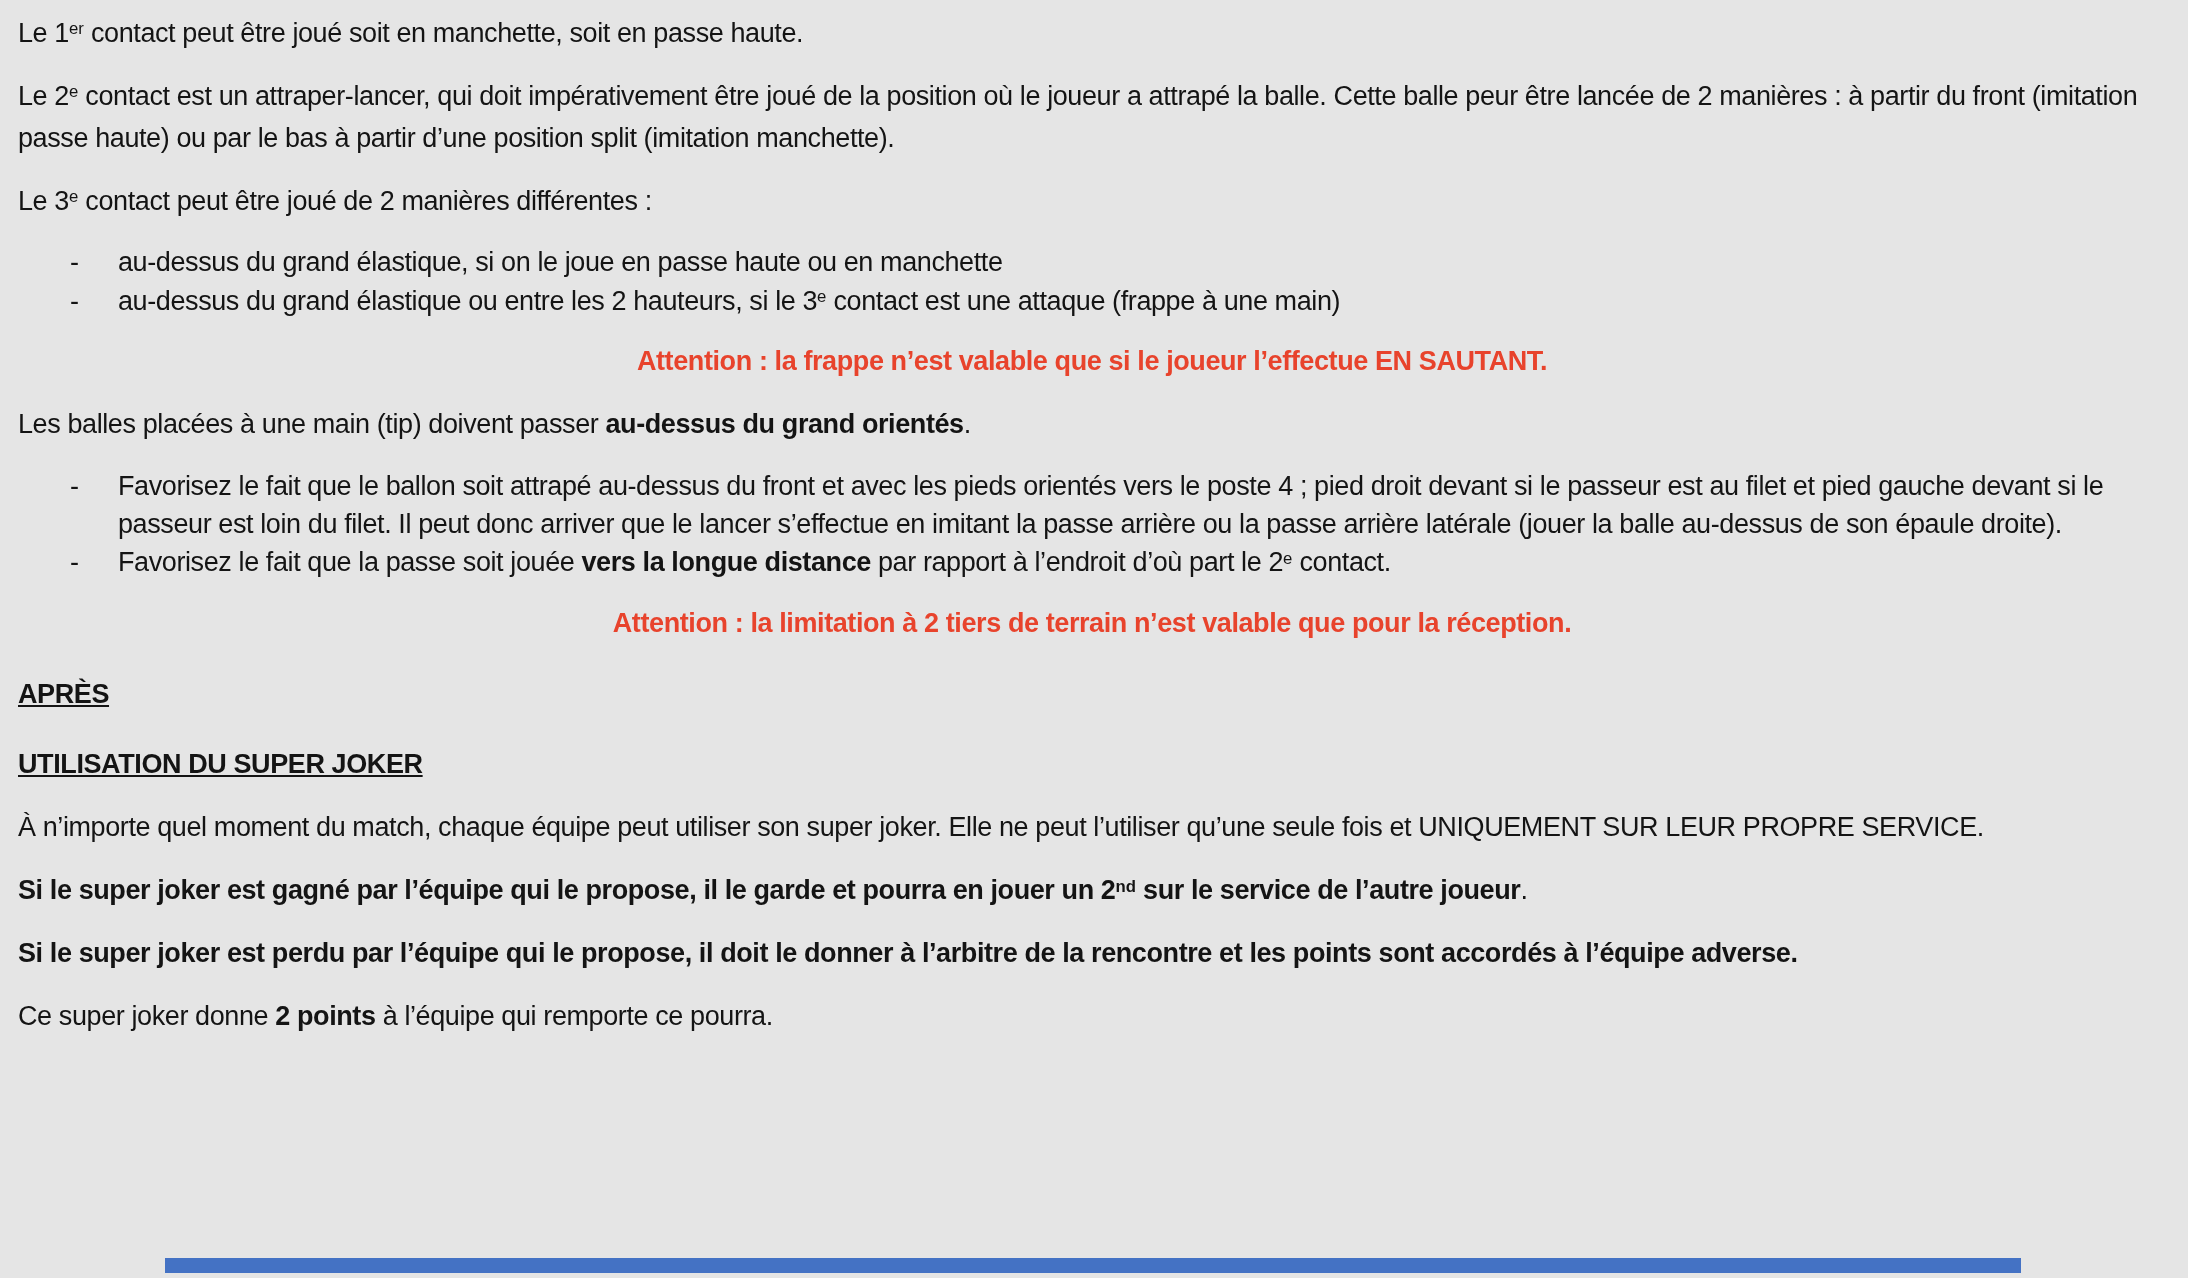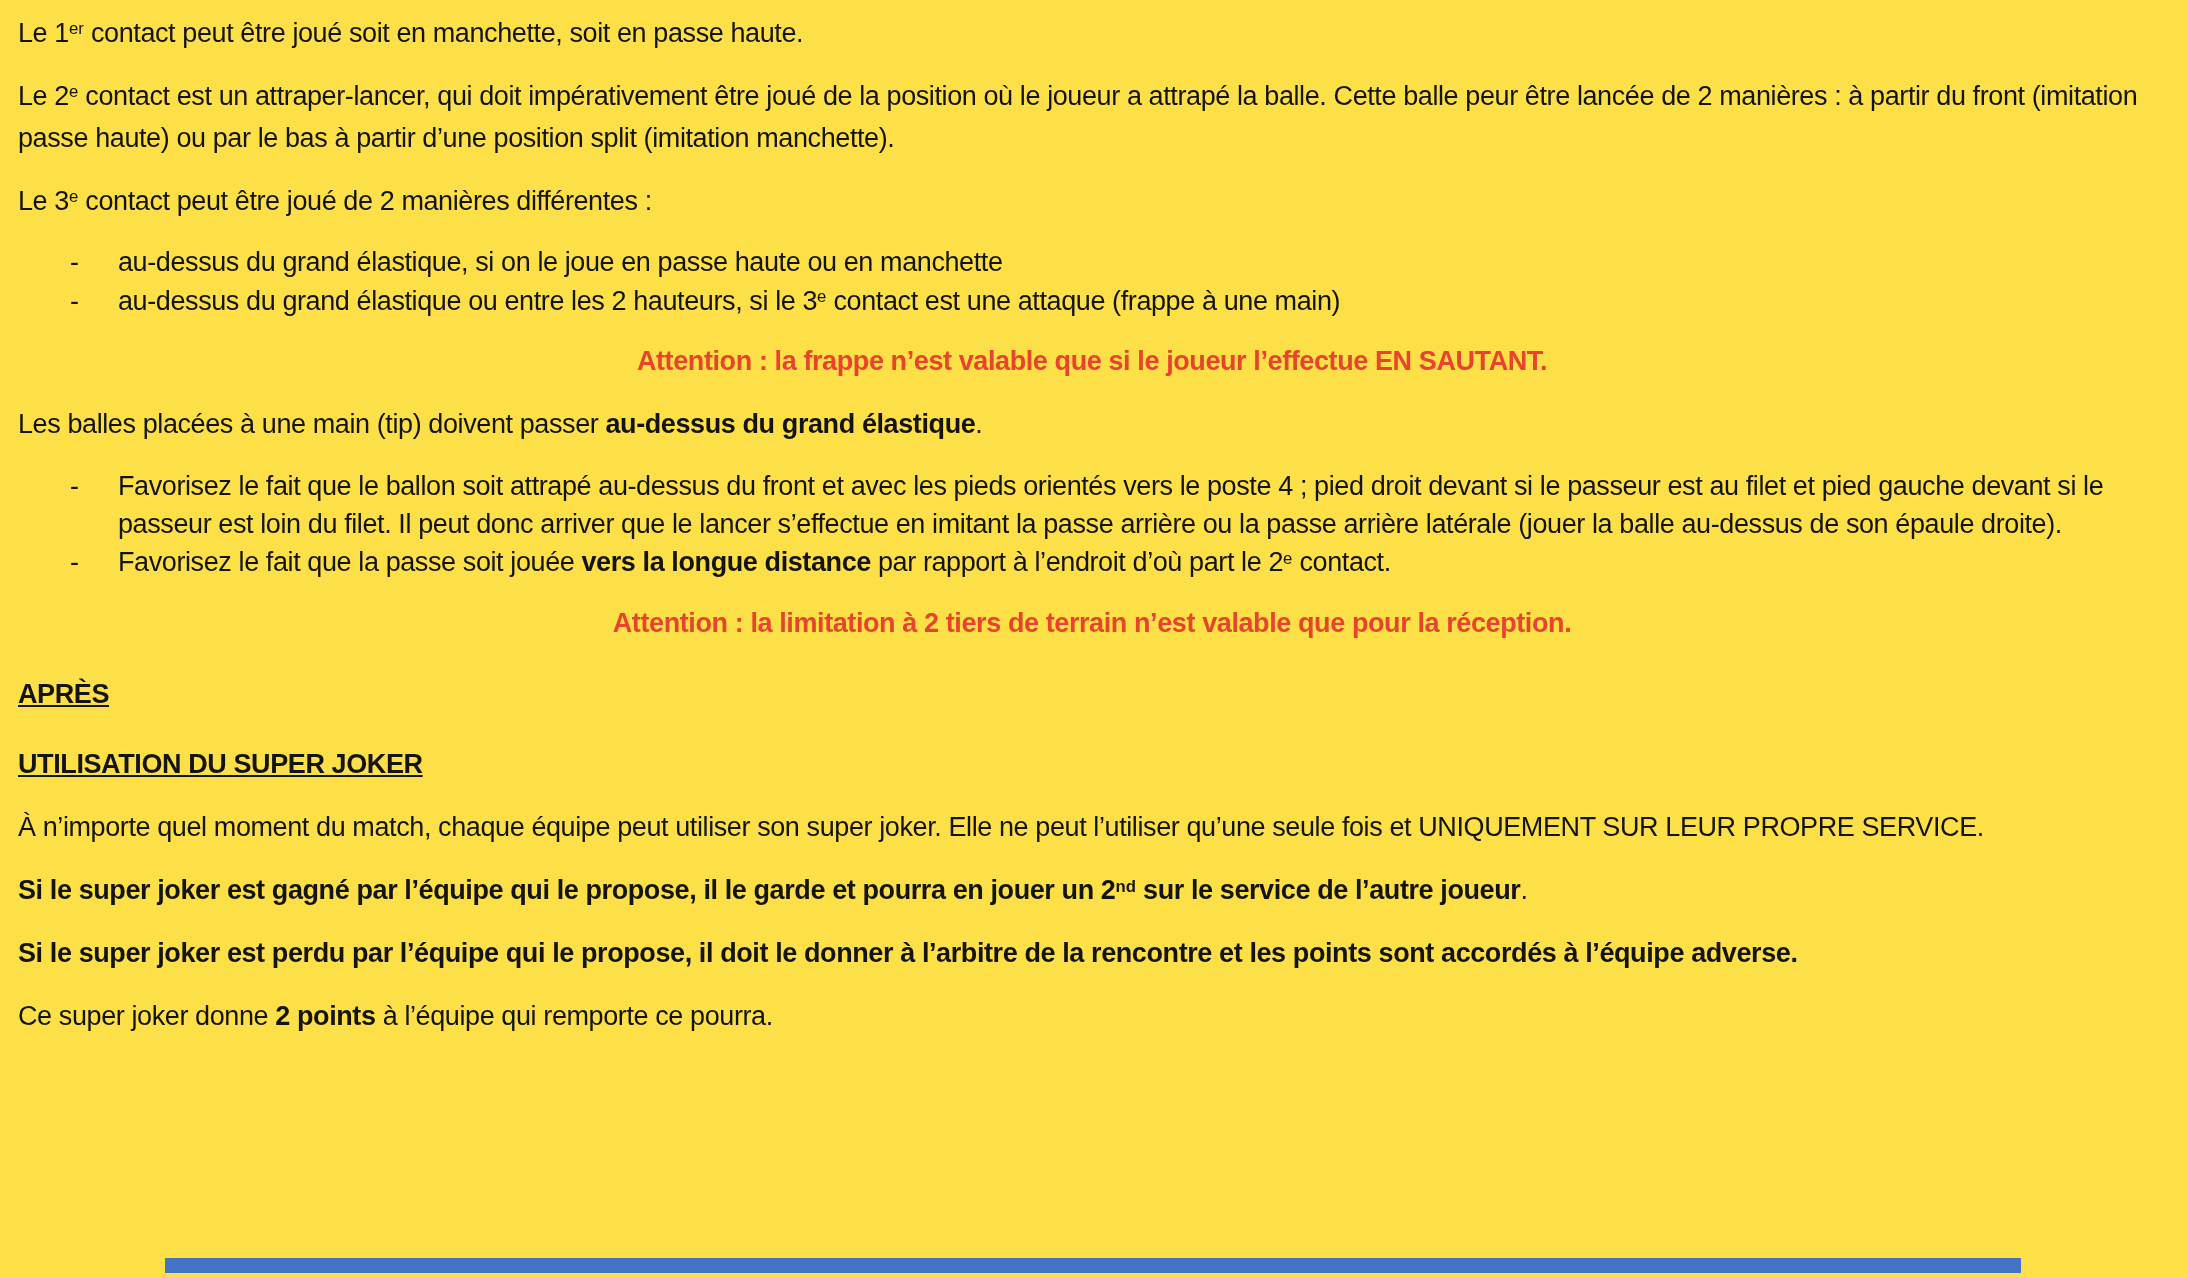--- a/index.html
+++ b/index.html
@@ -16,21 +16,21 @@
   .doc {
     position: relative;
     box-sizing: border-box;
     width: 2188px;
     height: 1278px;
     overflow: hidden;
     padding: 13px 22px 0 18px;
     font-size: 27px;
     line-height: 1.55;
     letter-spacing: -0.4px;
-    background: #fde047;
+    background: #e5e5e5;
   }
   .doc p, .doc h3 {
     margin: 0 0 21px 0;
     font-weight: 400;
     font-size: 27px;
   }
   .doc h3 {
     font-weight: 700;
     text-decoration: underline;
     margin-top: 29px;
@@ -74,21 +74,21 @@
 <div class="doc">
   <div>
       <p><span>Le 1</span><sup>er</sup><span> contact peut être joué soit en manchette, soit en passe haute.</span></p>
       <p><span>Le 2</span><sup>e</sup><span> contact est un attraper-lancer, qui doit impérativement être joué de la position où le joueur a attrapé la balle. Cette balle peur être lancée de 2 manières : à partir du front (imitation passe haute) ou par le bas à partir d’une position split (imitation manchette).</span></p>
       <p><span>Le 3</span><sup>e</sup><span> contact peut être joué de 2 manières différentes :</span></p>
       <ul>
         <li><span class="dash">-</span><span><span>au-dessus du grand élastique, si on le joue en passe haute ou en manchette</span></span></li>
         <li><span class="dash">-</span><span><span>au-dessus du grand élastique ou entre les 2 hauteurs, si le 3</span><sup>e</sup><span> contact est une attaque (frappe à une main)</span></span></li>
       </ul>
       <p class="red" style="color: rgb(232, 67, 44);"><span>Attention : la frappe n’est valable que si le joueur l’effectue EN SAUTANT.</span></p>
-      <p><span>Les balles placées à une main (tip) doivent passer </span><span class="b">au-dessus du grand élastique</span><span>.</span></p>
+      <p><span>Les balles placées à une main (tip) doivent passer </span><span class="b">au-dessus du grand orientés</span><span>.</span></p>
       <ul>
         <li><span class="dash">-</span><span><span>Favorisez le fait que le ballon soit attrapé au-dessus du front et avec les pieds orientés vers le poste 4 ; pied droit devant si le passeur est au filet et pied gauche devant si le passeur est loin du filet. Il peut donc arriver que le lancer s’effectue en imitant la passe arrière ou la passe arrière latérale (jouer la balle au-dessus de son épaule droite).</span></span></li>
         <li><span class="dash">-</span><span><span>Favorisez le fait que la passe soit jouée </span><span class="b">vers la longue distance</span><span> par rapport à l’endroit d’où part le 2</span><sup>e</sup><span> contact.</span></span></li>
       </ul>
       <p class="red underline" style="color: rgb(232, 67, 44);"><span>Attention : la limitation à 2 tiers de terrain n’est valable que pour la réception.</span></p>
       <h3><span>APRÈS</span></h3>
       <h3><span>UTILISATION DU SUPER JOKER</span></h3>
       <p><span>À n’importe quel moment du match, chaque équipe peut utiliser son super joker. Elle ne peut l’utiliser qu’une seule fois et UNIQUEMENT SUR LEUR PROPRE SERVICE.</span></p>
       <p><span class="b">Si le super joker est gagné par l’équipe qui le propose, il le garde et pourra en jouer un 2</span><sup class="b">nd</sup><span class="b"> sur le service de l’autre joueur</span><span>.</span></p>
       <p><span class="b">Si le super joker est perdu par l’équipe qui le propose, il doit le donner à l’arbitre de la rencontre et les points sont accordés à l’équipe adverse.</span></p>

